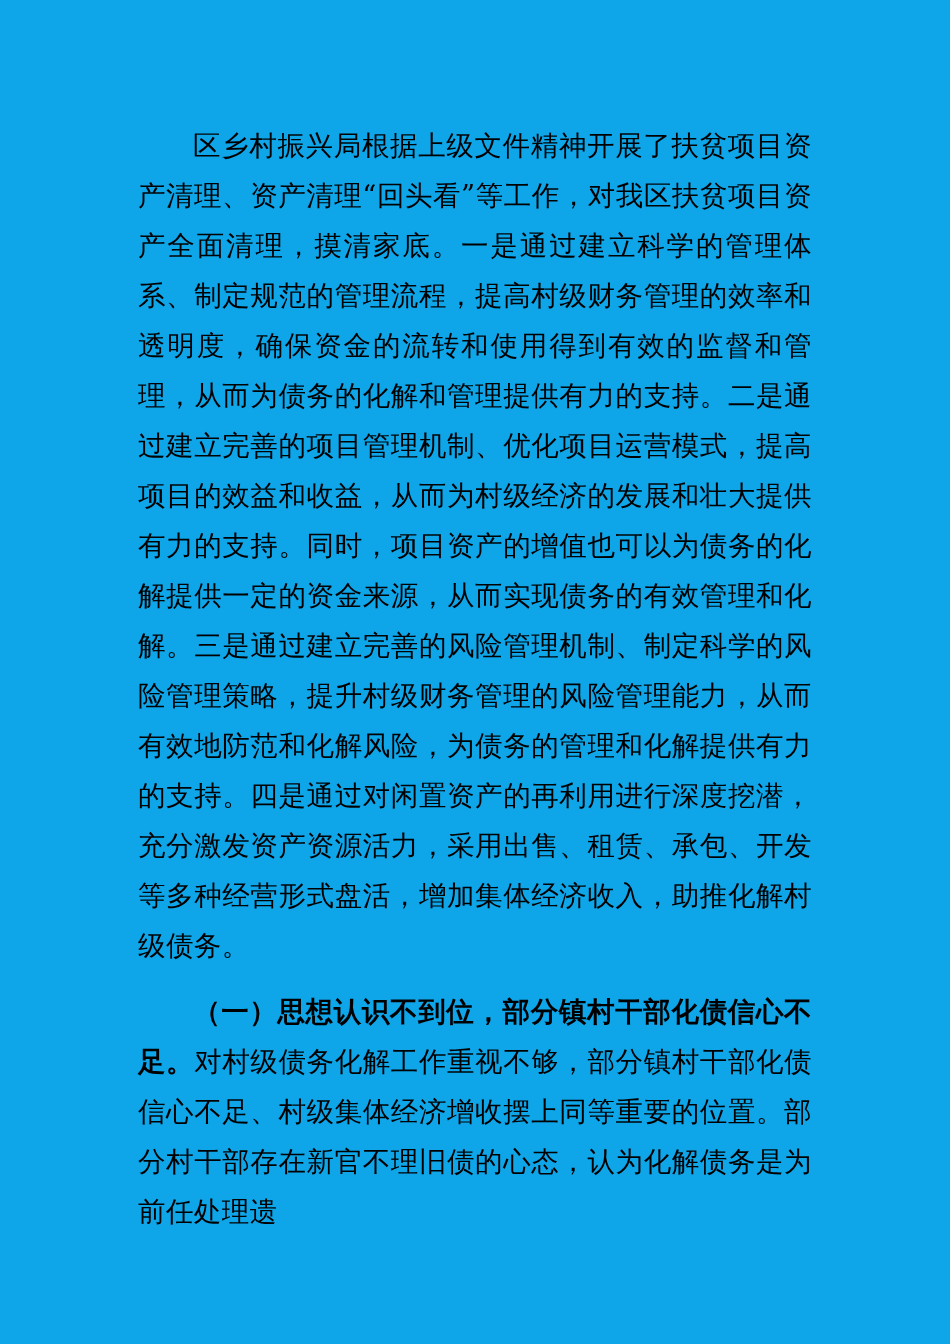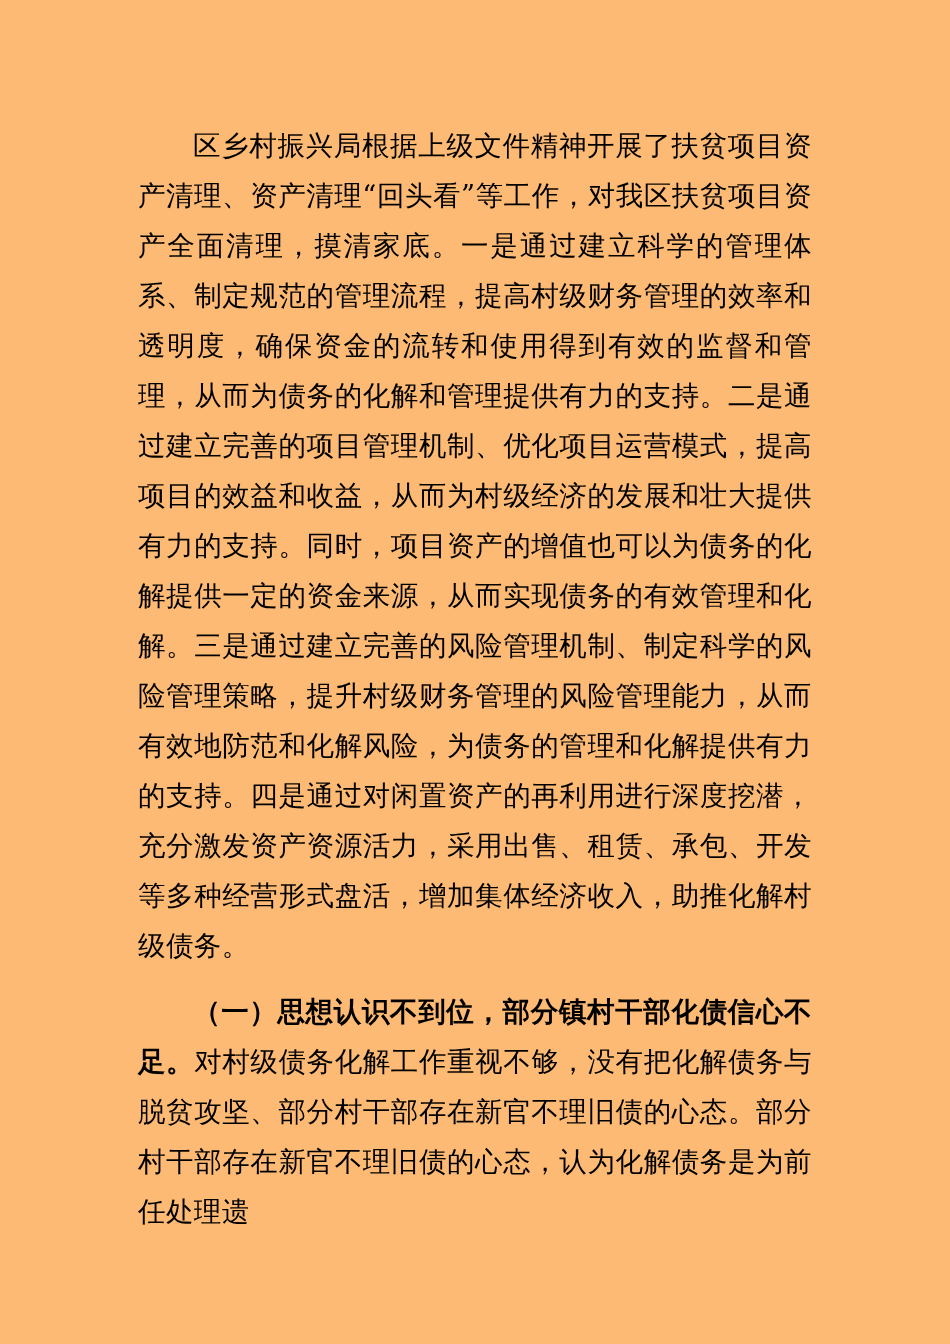--- a/index.html
+++ b/index.html
@@ -13,21 +13,21 @@
     font-family: "DejaVu Serif", "Liberation Serif", serif;
     color: #000000;
     overflow: hidden;
   }
   .page {
     position: relative;
     width: 950px;
     height: 1344px;
     box-sizing: border-box;
     padding: 120px 138px 60px 138px;
-    background: #fdba74;
+    background: #0ea5e9;
   }
   .doc-body {
     font-size: 27.5px;
     line-height: 50px;
     text-align: justify;
     text-justify: inter-ideograph;
     letter-spacing: 0.4px;
   }
   p.para {
     margin: 0 0 0 0;
@@ -58,16 +58,16 @@
 <div class="page">
   <div class="doc-body">
 
     <p class="para">区乡村振兴局根据上级文件精神开展了扶贫项目资产清理、资产清理“回头看”等工作，对我区扶贫项目资产全面清理，摸清家底。一是通过建立科学的管理体系、制定规范的管理流程，提高村级财务管理的效率和透明度，确保资金的流转和使用得到有效的监督和管理，从而为债务的化解和管理提供有力的支持。二是通过建立完善的项目管理机制、优化项目运营模式，提高项目的效益和收益，从而为村级经济的发展和壮大提供有力的支持。同时，项目资产的增值也可以为债务的化解提供一定的资金来源，从而实现债务的有效管理和化解。三是通过建立完善的风险管理机制、制定科学的风险管理策略，提升村级财务管理的风险管理能力，从而有效地防范和化解风险，为债务的管理和化解提供有力的支持。四是通过对闲置资产的再利用进行深度挖潜，充分激发资产资源活力，采用出售、租赁、承包、开发等多种经营形式盘活，增加集体经济收入，助推化解村级债务。</p>
 
     <div class="spacer-sm"></div>
 
 
     <div class="spacer-sm"></div>
 
-    <p class="subheading-para"><span class="bold-run">（一）思想认识不到位，部分镇村干部化债信心不足。</span><span>对村级债务化解工作重视不够，没有把化解债务与脱贫攻坚、部分村干部存在新官不理旧债的心态。部分村干部存在新官不理旧债的心态，认为化解债务是为前任处理遗</span></p>
+    <p class="subheading-para"><span class="bold-run">（一）思想认识不到位，部分镇村干部化债信心不足。</span><span>对村级债务化解工作重视不够，部分镇村干部化债信心不足、村级集体经济增收摆上同等重要的位置。部分村干部存在新官不理旧债的心态，认为化解债务是为前任处理遗</span></p>
 
   </div>
 </div>
 
 </body></html>

